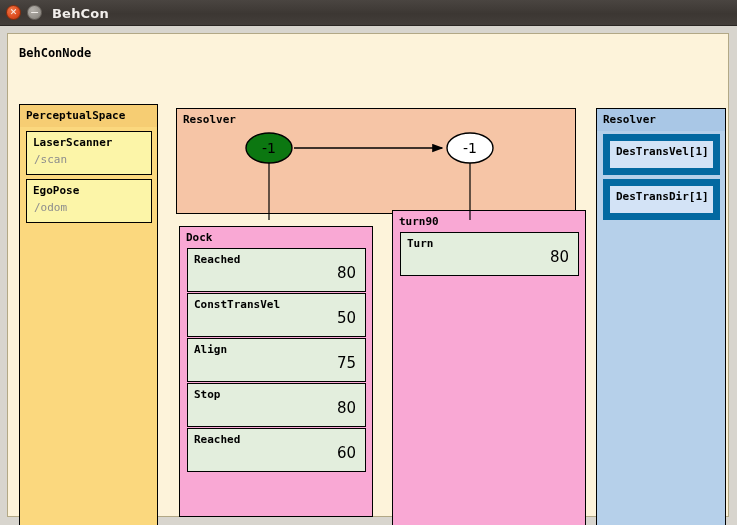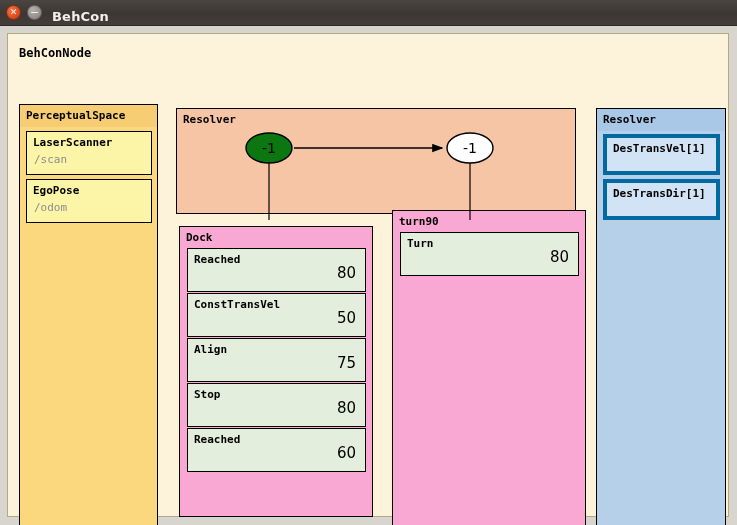--- a/index.html
+++ b/index.html
@@ -50,21 +50,21 @@
     display: flex; align-items: center; justify-content: center;
     color: #f6f2ee;
     font-size: 9px;
     font-family: "DejaVu Sans", sans-serif;
     line-height: 1;
   }
   .btn-min .glyph { font-size: 11px; margin-top: -1px; }
   .title-text {
     position: absolute;
     left: 52px; top: 0;
-    height: 32px;
+    height: 26px;
     display: flex; align-items: center;
     color: #f2efec;
     font-size: 13px;
     font-weight: bold;
     font-family: "DejaVu Sans", sans-serif;
     letter-spacing: 0.2px;
   }
 
   
   .body-area {
@@ -166,21 +166,21 @@
   .p-resolver { left: 588px; top: 74px; width: 130px; height: 433px; background: #b6d0ea; }
   .p-resolver .panel-head {
     position: absolute; left: 0; top: 0; width: 100%; height: 22px;
     background: #a9c7e6;
   }
   .res-box {
     position: absolute;
     left: 6px;
     width: 117px; height: 41px;
     background: #d3e3f6;
-    border: 4px solid #0369a1;
+    border: 7px solid #0369a1;
     box-sizing: border-box;
   }
   .res-name {
     position: absolute; left: 6px; top: 4px;
     font-family: "DejaVu Sans Mono", monospace;
     font-size: 11px; font-weight: bold; color: #000;
     white-space: nowrap;
   }
 
   

